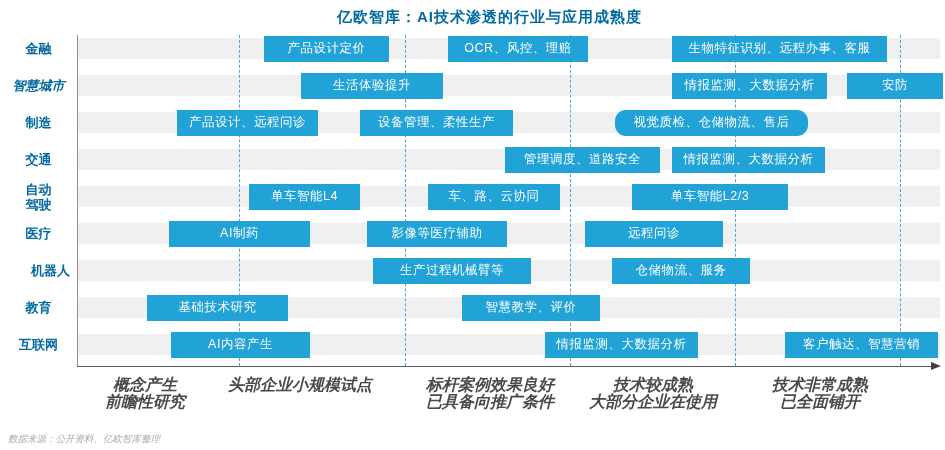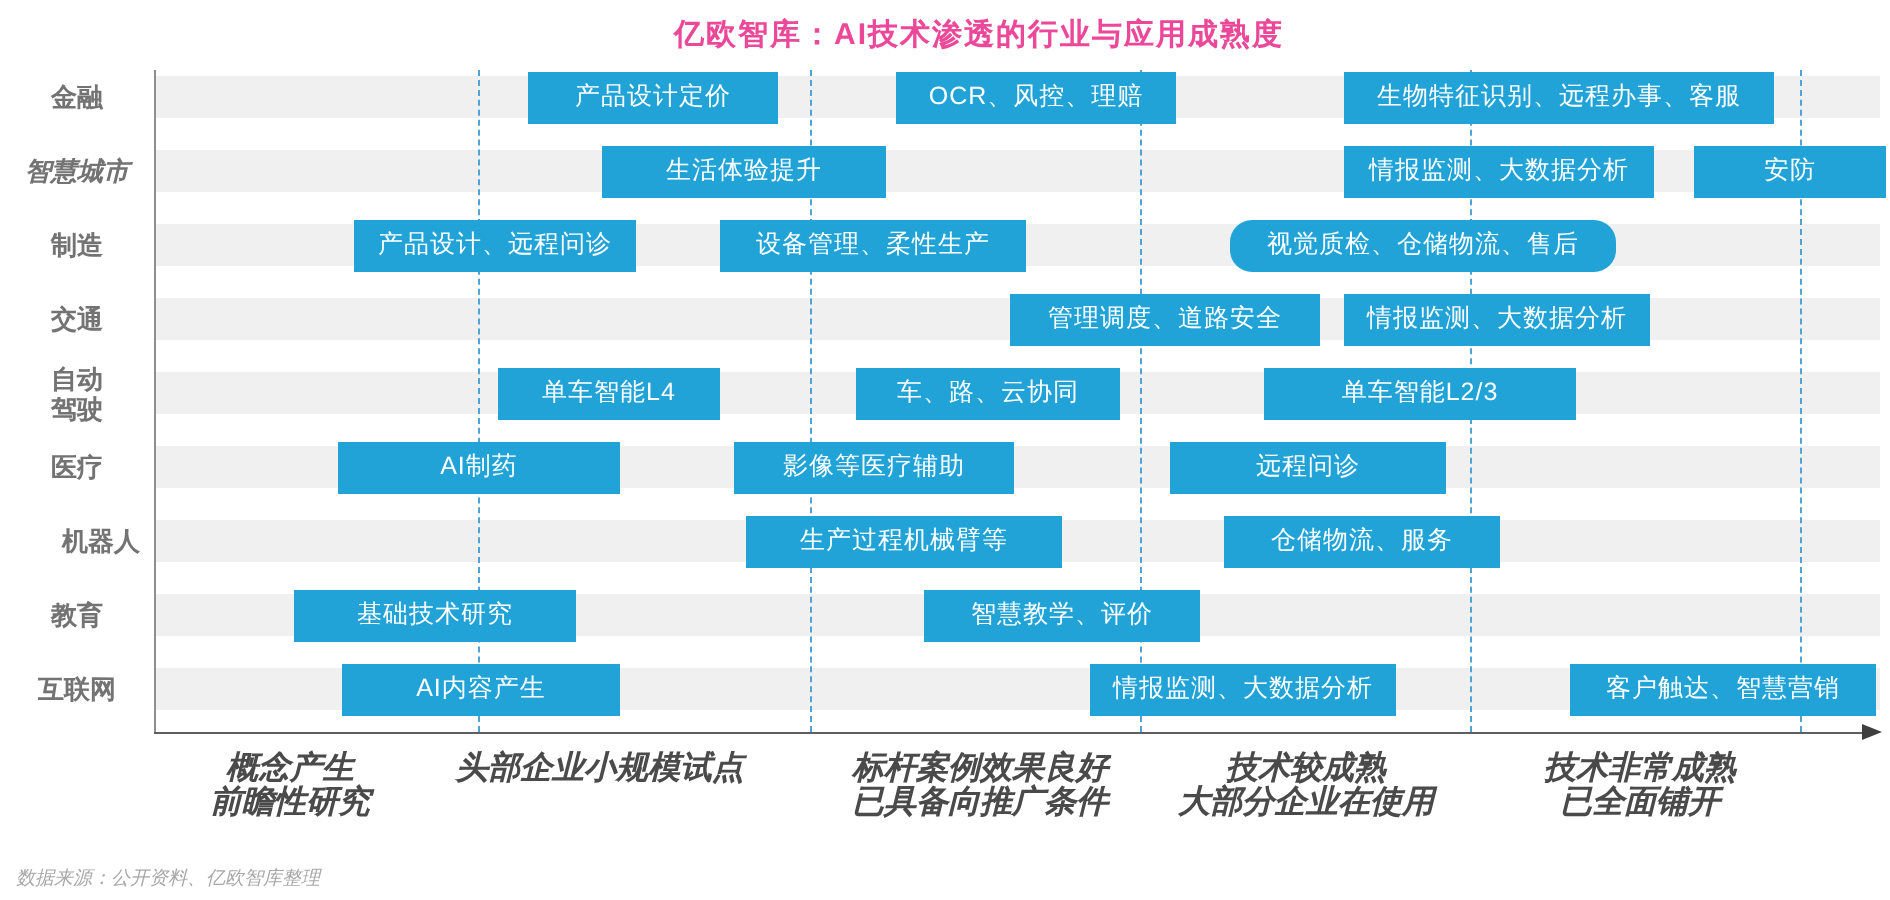--- a/index.html
+++ b/index.html
@@ -2,26 +2,26 @@
 <html><head>
 <meta charset="utf-8">
 <style>
   html,body{margin:0;padding:0;background:#fff;}
   .canvas{
     position:relative;width:945px;height:450px;background:#ffffff;overflow:hidden;
     font-family:"Liberation Sans",sans-serif;
   }
   .chart-title{
     position:absolute;top:8px;left:0;width:945px;box-sizing:border-box;padding-left:34px;
-    text-align:center;font-size:15px;font-weight:bold;color:#ec4899;letter-spacing:1px;
+    text-align:center;font-size:15px;font-weight:bold;color:#0369a1;letter-spacing:1px;
   }
   .stripe{position:absolute;left:78px;width:862px;height:21px;background:#f0f0f0;z-index:0;}
   .rowlabel{
     position:absolute;left:0;width:77px;text-align:center;font-weight:bold;font-size:13px;
-    color:#737373;white-space:pre-line;line-height:15px;z-index:2;
+    color:#0369a1;white-space:pre-line;line-height:15px;z-index:2;
   }
   .gridline{position:absolute;top:35px;height:331px;width:0;border-left:1px dashed #4fa3d6;z-index:1;}
   .yaxis{position:absolute;left:77px;top:35px;width:1px;height:331px;background:#8f8f8f;z-index:2;}
   .xaxis{position:absolute;left:77px;top:366px;height:1px;width:856px;background:#5f5f5f;z-index:2;}
   .xarrow{
     position:absolute;left:931px;top:362px;width:0;height:0;z-index:2;
     border-left:10px solid #3f3f3f;border-top:4px solid transparent;border-bottom:4px solid transparent;
   }
   .bar{
     position:absolute;height:26px;background:#21a3d8;color:#ffffff;font-size:12.5px;

